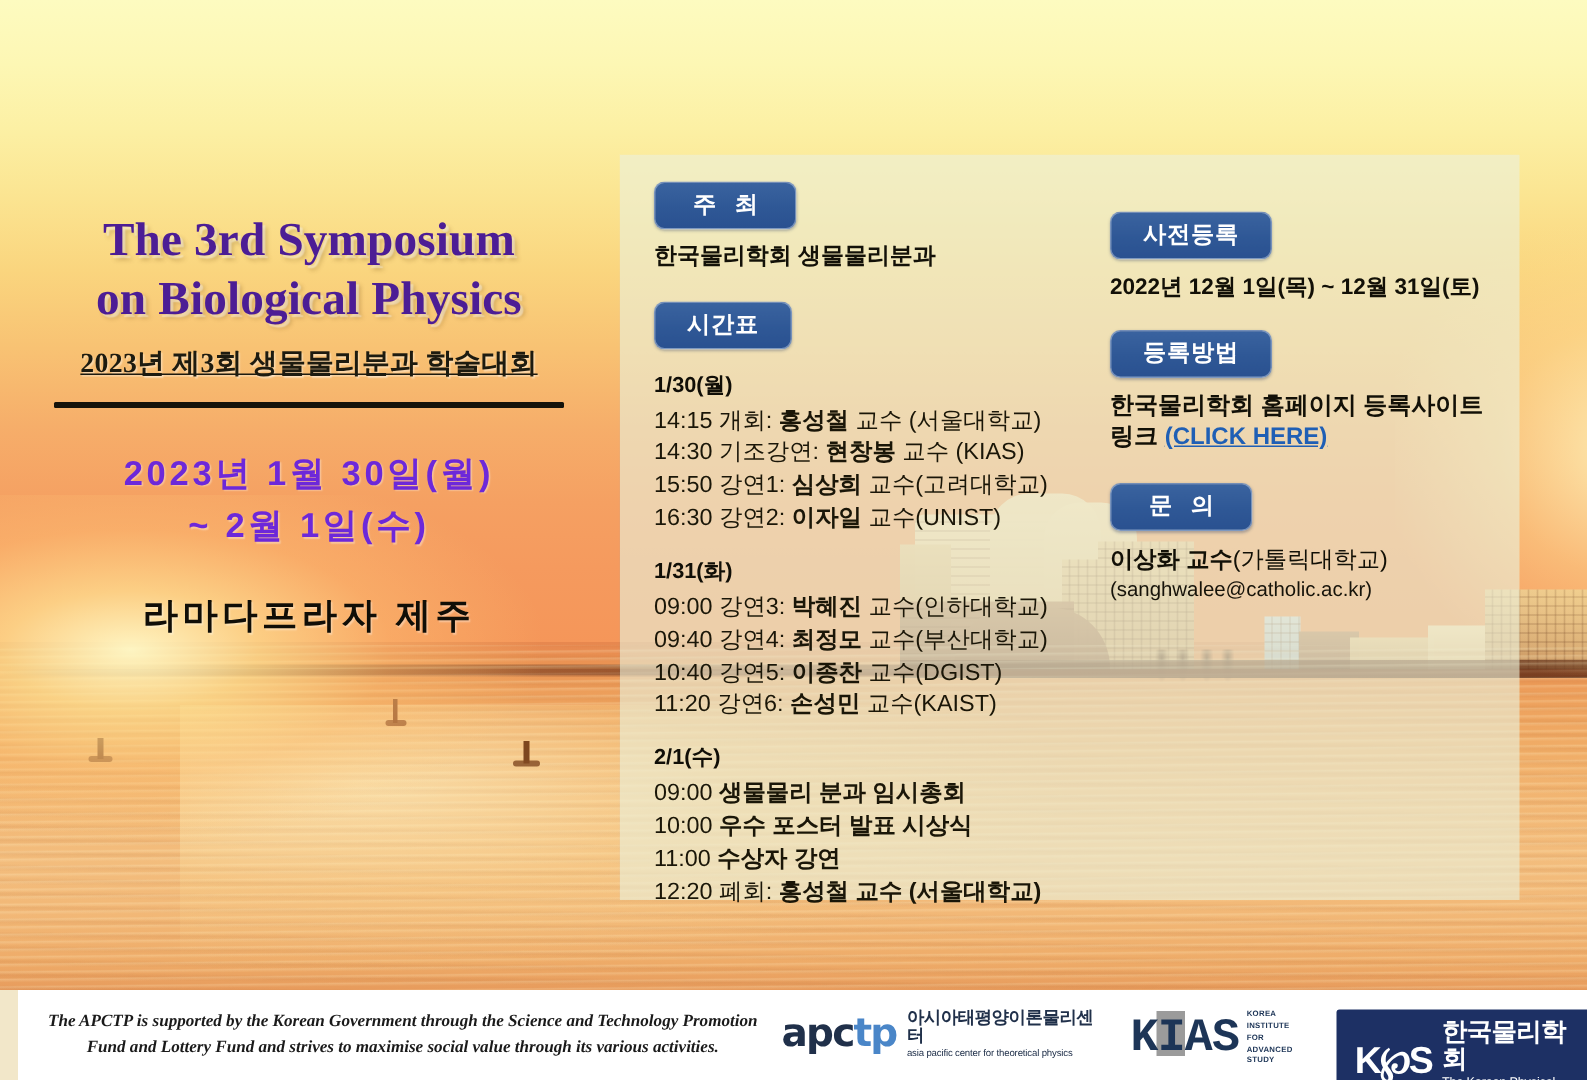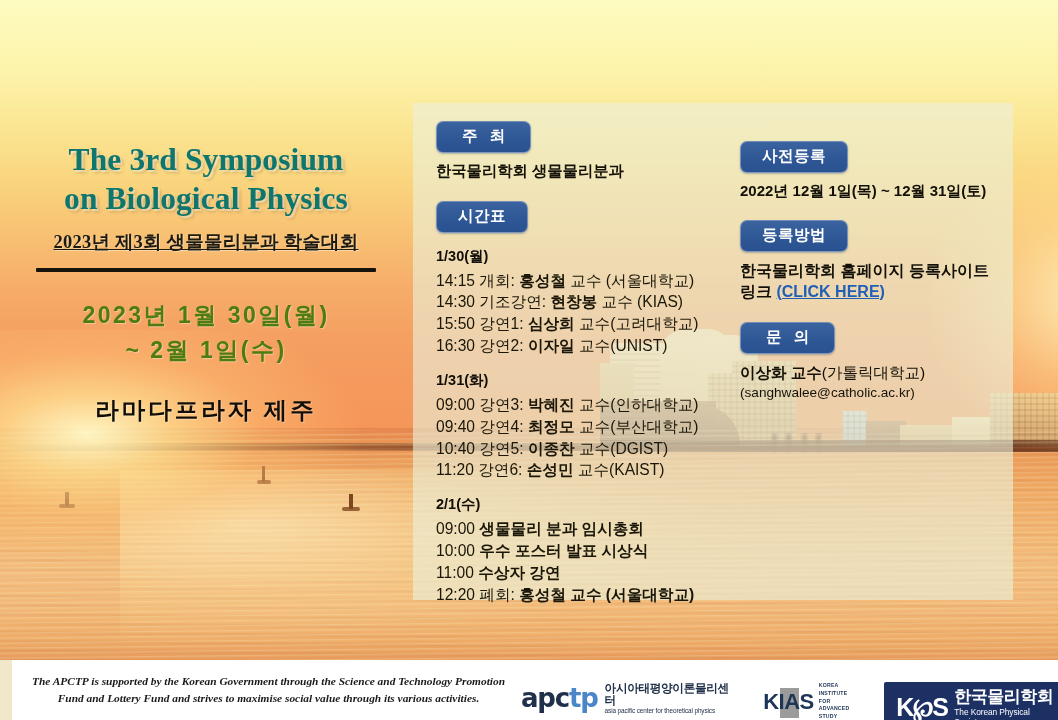--- a/index.html
+++ b/index.html
@@ -134,38 +134,38 @@
   }
 
   
   #title-col {
     position:absolute; left:0px; top:140px; width:412px;
     text-align:center; padding:0 18px;
   }
   .main-title {
     font-family:"Liberation Serif", serif;
     font-weight:bold; font-size:31.5px; line-height:1.24;
-    color:#0f766e; letter-spacing:.1px;
+    color:#4c1d95; letter-spacing:.1px;
     text-shadow:2px 2px 1px rgba(255,255,255,.45), 3px 3px 3px rgba(120,80,20,.30);
   }
   .sub-title {
     margin-top:11px;
     font-family:"Liberation Serif", serif;
     font-weight:bold; font-size:18.5px; color:#1d1b10;
     letter-spacing:.2px;
     text-shadow:1px 1px 1px rgba(255,255,255,.4);
     text-decoration:underline;
   }
   .rule {
     width:340px; height:4px; margin:14px auto 0;
     background:#15130b; border-radius:1px;
   }
   .date-line {
     margin-top:26px;
-    font-weight:bold; font-size:23px; color:#4d7c0f; letter-spacing:2.5px;
+    font-weight:bold; font-size:23px; color:#6d28d9; letter-spacing:2.5px;
     line-height:1.5;
     text-shadow:1px 1px 1px rgba(255,255,255,.35);
   }
   .venue-line {
     margin-top:27px;
     font-weight:bold; font-size:23.5px; color:#100e07; letter-spacing:3px;
     text-shadow:1px 1px 1px rgba(255,255,255,.35);
   }
 
   
@@ -230,22 +230,22 @@
     color:#20304a; letter-spacing:-1.2px; line-height:1;
   }
   .apctp-word .tp { color:#4a86c8; }
   .apctp-kr {
     font-weight:bold; font-size:11.6px; color:#20304a; line-height:1.05; letter-spacing:-.3px;
   }
   .apctp-en { font-size:6.4px; color:#20304a; letter-spacing:-.1px; margin-top:1px; }
 
   
   .logo-kias { display:flex; align-items:center; gap:5px; }
-  .kias-mark { position:relative; font-family:Liberation Sans, sans-serif;
-    font-weight:bold; font-size:22px; color:#1d3557; letter-spacing:-.5px; line-height:1; }
+  .kias-mark { position:relative; font-family:Liberation Mono, monospace;
+    font-weight:bold; font-size:31px; color:#1d3557; letter-spacing:-.5px; line-height:1; }
   .kias-grey { position:absolute; left:17px; top:-3px; width:19px; height:30px;
     background:#9b9b9b; z-index:0; }
   .kias-mark span { position:relative; z-index:1; }
   .kias-sub { font-size:5.2px; font-weight:bold; color:#1d3557; line-height:1.5; letter-spacing:.2px; }
 
   
   .logo-kps {
     background:#1d3064; display:flex; align-items:center; gap:7px;
     padding:6px 12px 7px; border-radius:2px;
   }

